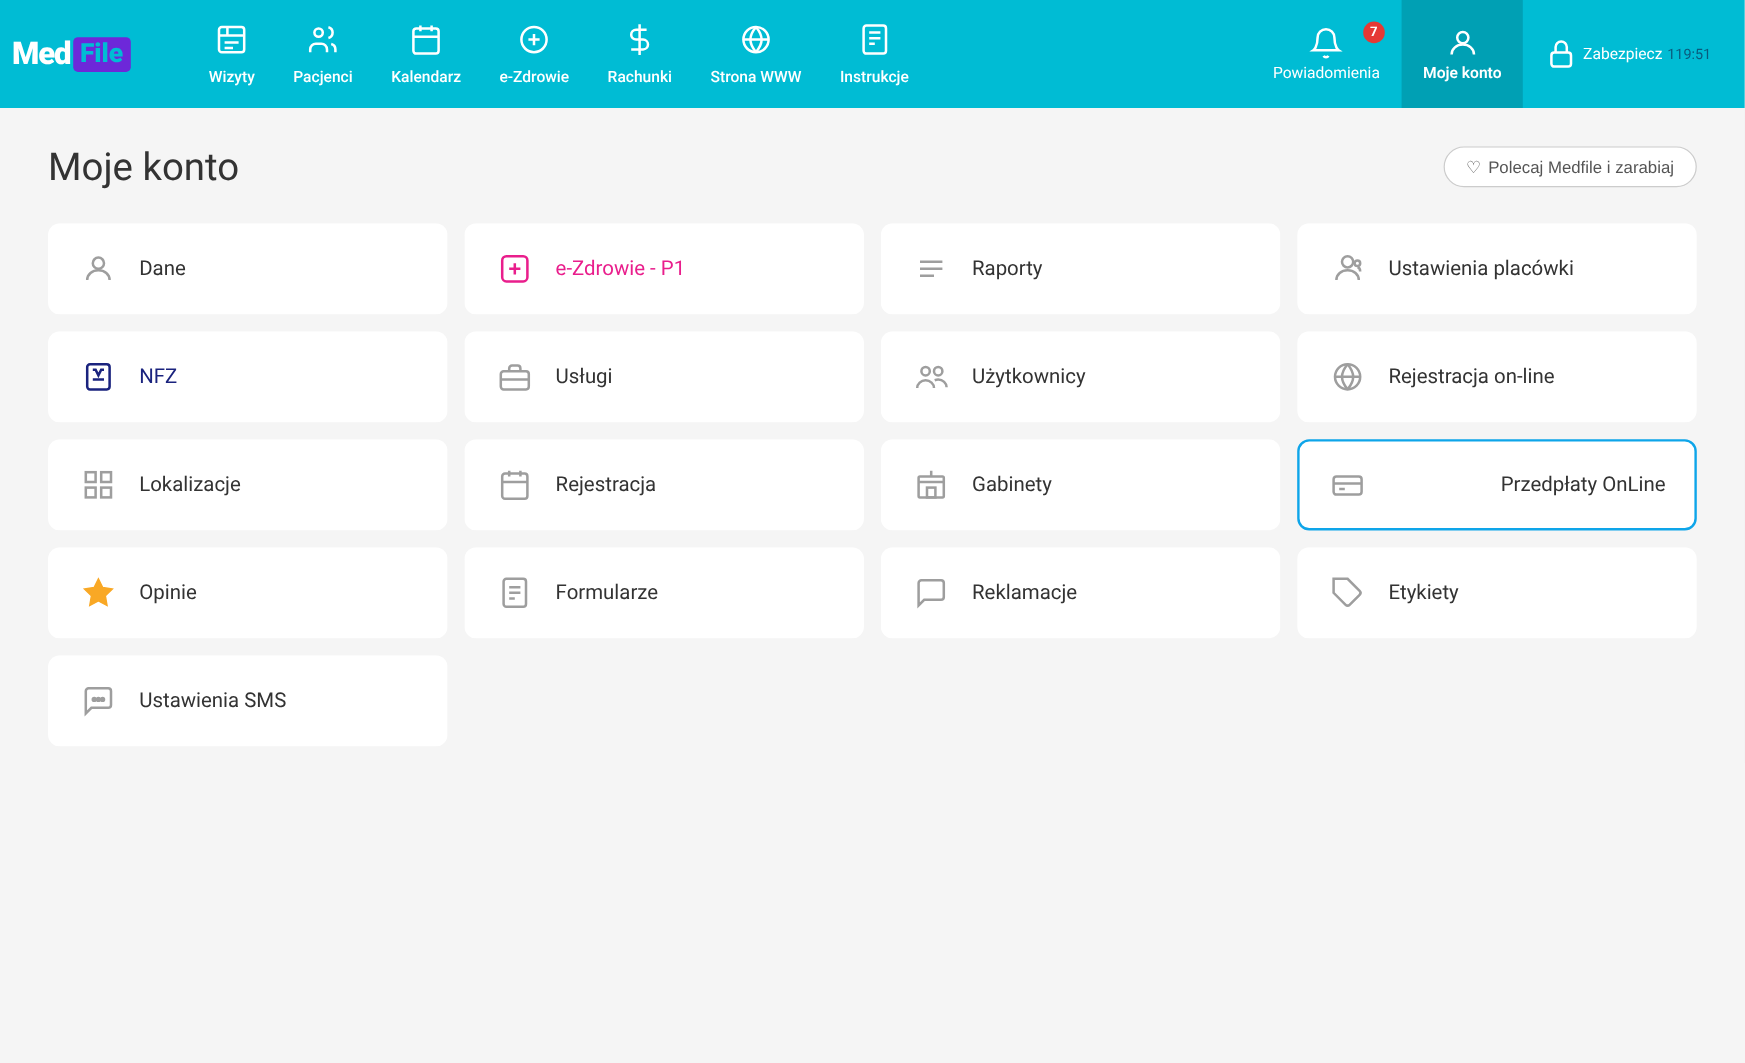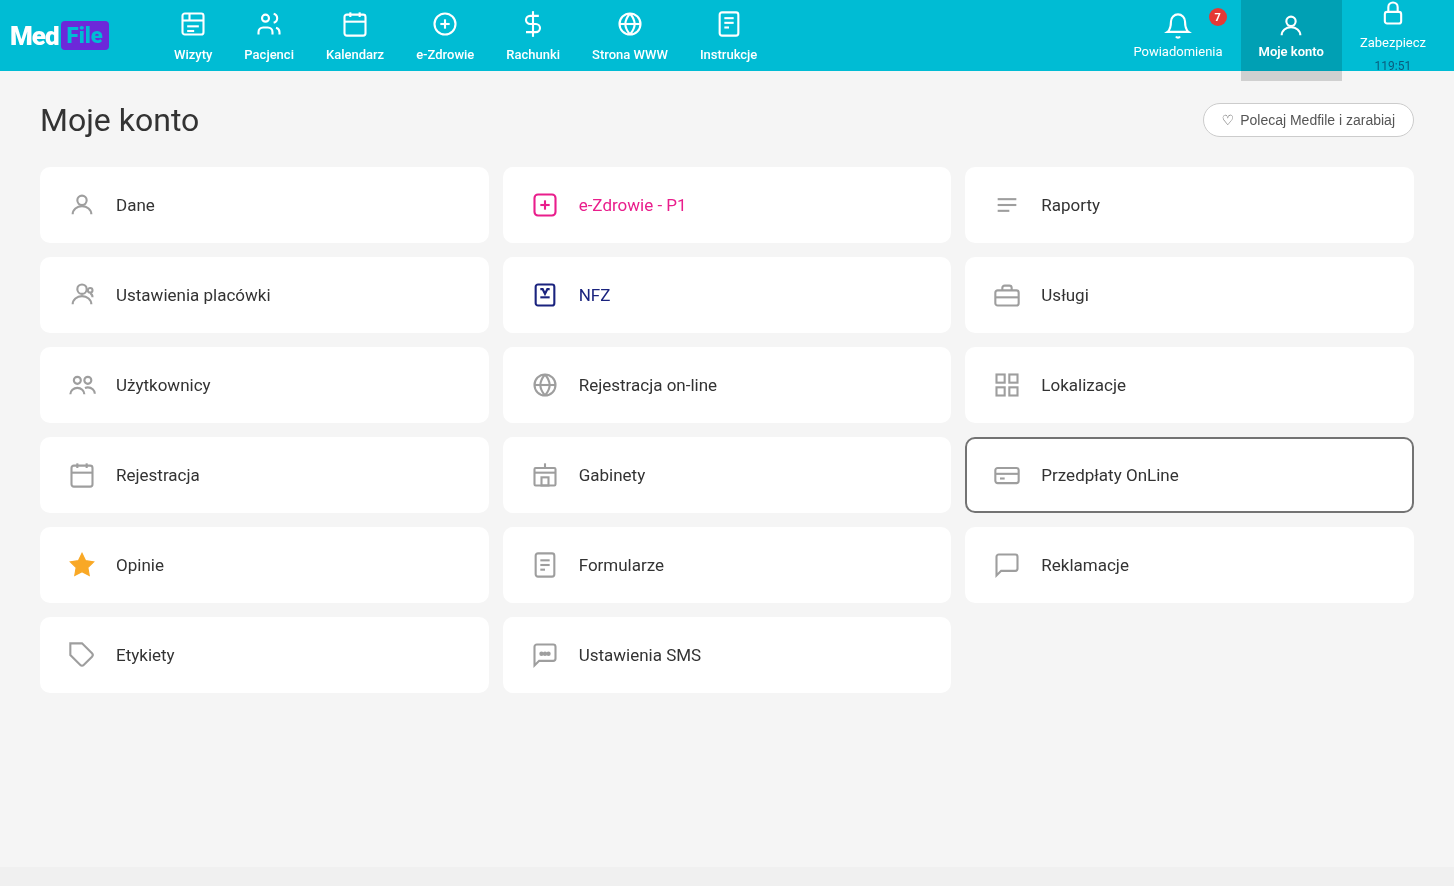--- a/index.html
+++ b/index.html
@@ -3,21 +3,21 @@
   <meta charset="utf-8">
   <style>
     * { box-sizing: border-box; margin: 0; padding: 0; }
     body { font-family: -apple-system, BlinkMacSystemFont, 'Segoe UI', Roboto, sans-serif; background: #f0f0f0; min-height: 886px; width: 1454px; }
 
     
     .navbar {
       background: #00bcd4;
       display: flex;
       align-items: center;
-      height: 71px;
+      height: 90px;
       padding: 0 10px;
     }
     .logo {
       display: flex;
       align-items: center;
       margin-right: 20px;
       min-width: 130px;
     }
     .logo-med {
       font-size: 26px;
@@ -90,28 +90,28 @@
       gap: 4px;
       color: white;
       padding: 8px 18px;
       cursor: pointer;
       background: rgba(0,0,0,0.15);
       height: 90px;
       justify-content: center;
     }
     .nav-security {
       display: flex;
-      flex-direction: column;
+      flex-direction: row;
       align-items: center;
       gap: 4px;
       color: white;
       padding: 8px 18px;
       cursor: pointer;
       height: 90px;
-      justify-content: space-between;
+      justify-content: center;
     }
 
     
     .main-content {
       background: #f5f5f5;
       padding: 30px 40px;
       min-height: calc(886px - 90px);
     }
     .page-header {
       display: flex;
@@ -133,36 +133,36 @@
       color: #555;
       cursor: pointer;
       display: flex;
       align-items: center;
       gap: 6px;
     }
 
     
     .cards-grid {
       display: grid;
-      grid-template-columns: repeat(3, 1fr);
+      grid-template-columns: repeat(4, 1fr);
       gap: 14px;
     }
     .card {
       background: white;
       border-radius: 10px;
       padding: 22px 24px;
       display: flex;
       align-items: center;
       gap: 18px;
       cursor: pointer;
       border: 2px solid transparent;
       transition: box-shadow 0.15s;
       min-height: 76px;
     }
-    .card.active-card { border: 2px solid #737373; }
+    .card.active-card { border: 2px solid #0ea5e9; justify-content: space-between; }
     .card-icon {
       font-size: 26px;
       color: #9e9e9e;
       min-width: 32px;
       display: flex;
       align-items: center;
       justify-content: center;
     }
     .card-icon.pink { color: #e91e8c; }
     .card-icon.blue { color: #1a237e; }

